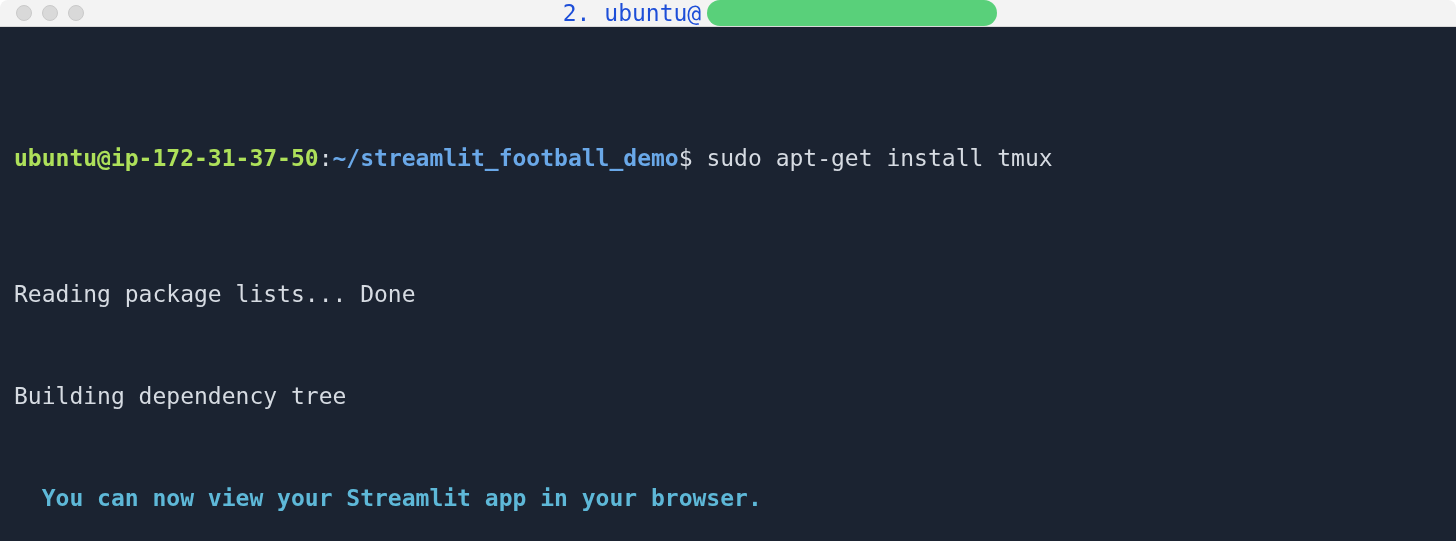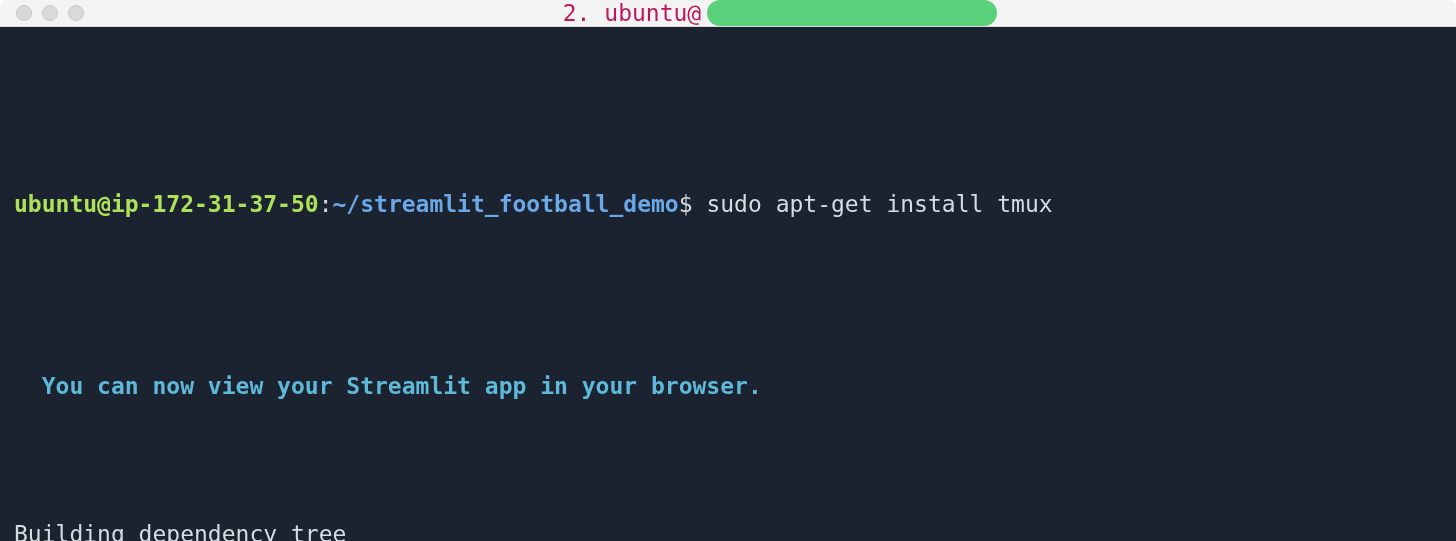--- a/index.html
+++ b/index.html
@@ -16,21 +16,21 @@
     position: relative;
   }
 
   .titlebar {
     height: 44px;
     background: #f3f3f3;
     border-bottom: 1px solid #d9d9d9;
     display: flex;
     align-items: center;
     padding: 0 16px;
-    color: #be185d;
+    color: #1d4ed8;
     font-size: 23px;
     gap: 18px;
   }
   .traffic-lights {
     display: flex;
     gap: 10px;
     margin-right: 18px;
   }
   .traffic-lights .dot {
     width: 16px;
@@ -59,21 +59,21 @@
     background: #1b2331;
     color: #d6dbe2;
     font-size: 23px;
     line-height: 1.48;
     padding: 12px 14px 12px 14px;
     font-family: "Menlo", "Monaco", "Consolas", monospace;
     white-space: pre;
     position: relative;
   }
 
-  .line { white-space: pre; margin-top: 46px; }
+  .line { white-space: pre; }
 
   .user-host { color: #aee05a; font-weight: 600; }
   .path { color: #6aa8e8; font-weight: 600; }
   .dollar { color: #d6dbe2; }
   .cmd { color: #d6dbe2; }
   .info { color: #5eb8d8; font-weight: 600; }
   .plain { color: #d6dbe2; }
 
   
   .annotation-layer {
@@ -115,22 +115,23 @@
     <div class="title-content">
       <span>2. ubuntu@</span>
       <span class="redact"></span>
     </div>
   </div>
 
   <div class="terminal">
 
     <div class="line"><span class="user-host">ubuntu@ip-172-31-37-50</span><span class="plain">:</span><span class="path">~/streamlit_football_demo</span><span class="dollar">$ </span><span class="cmd">sudo apt-get install tmux</span></div>
 
+    <div class="line plain">Reading package lists... Done</div>
+    <div class="line plain">Building dependency tree</div>
     <div class="line info">  You can now view your Streamlit app in your browser.</div>
-    <div class="line plain">Building dependency tree</div>
     
     
     
     
 
     
 
     
 
     

